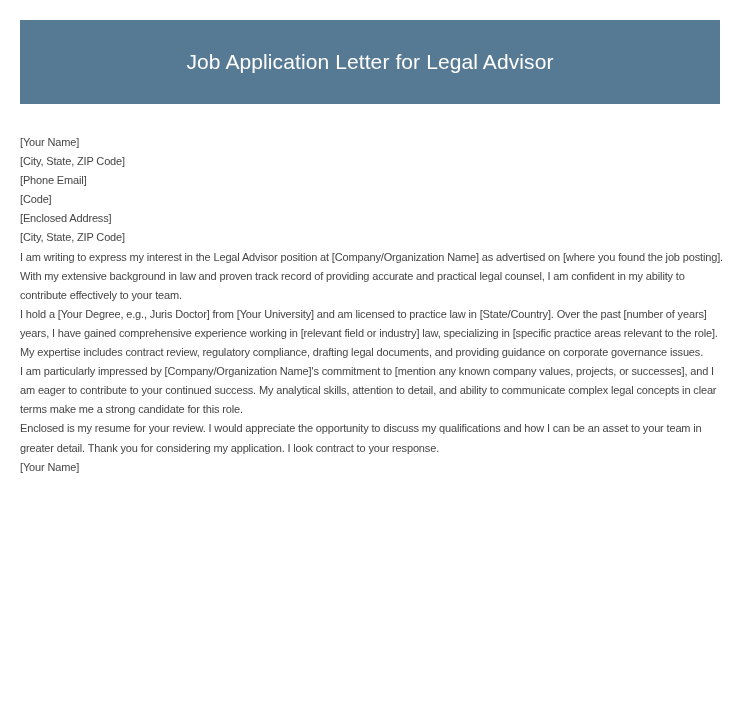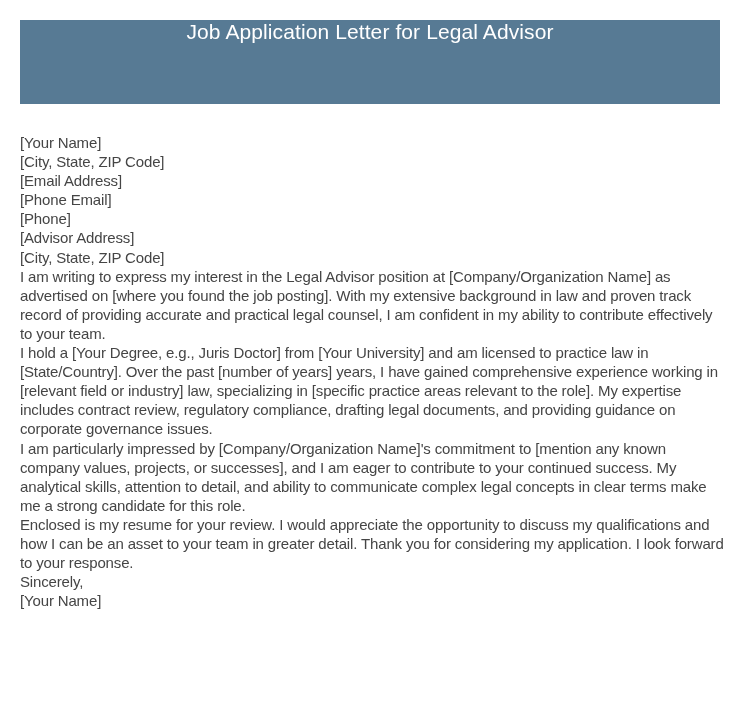--- a/index.html
+++ b/index.html
@@ -15,57 +15,56 @@
       font-family: "Liberation Sans", "DejaVu Sans", sans-serif;
     }
     .header {
       position: absolute;
       left: 20px;
       top: 20px;
       width: 700px;
       height: 84px;
       background: #577a94;
       display: flex;
+      align-items: center;
       justify-content: center;
     }
     .header-title {
       color: #ffffff;
       font-size: 21px;
       letter-spacing: 0.1px;
       margin: 0;
       font-weight: normal;
     }
     .letter {
       position: absolute;
       left: 20px;
       top: 133px;
       width: 706px;
       color: #454545;
-      font-size: 15px;
+      font-size: 11px;
       line-height: 19.1px;
       letter-spacing: -0.15px;
     }
     .letter p {
       margin: 0;
     }
   </style>
 </head>
 <body>
 
 <div class="header">
   <h1 class="header-title">Job Application Letter for Legal Advisor</h1>
 </div>
 
 <div class="letter">
   <p>[Your Name]</p>
   <p>[City, State, ZIP Code]</p>
-  <p>[Email Address]</p>
   <p>[Phone Email]</p>
-  <p>[Phone]</p>
-  <p>[Advisor Address]</p>
+  <p>[Code]</p>
+  <p>[Enclosed Address]</p>
   <p>[City, State, ZIP Code]</p>
   <p>I am writing to express my interest in the Legal Advisor position at [Company/Organization Name] as advertised on [where you found the job posting]. With my extensive background in law and proven track record of providing accurate and practical legal counsel, I am confident in my ability to contribute effectively to your team.</p>
   <p>I hold a [Your Degree, e.g., Juris Doctor] from [Your University] and am licensed to practice law in [State/Country]. Over the past [number of years] years, I have gained comprehensive experience working in [relevant field or industry] law, specializing in [specific practice areas relevant to the role]. My expertise includes contract review, regulatory compliance, drafting legal documents, and providing guidance on corporate governance issues.</p>
   <p>I am particularly impressed by [Company/Organization Name]'s commitment to [mention any known company values, projects, or successes], and I am eager to contribute to your continued success. My analytical skills, attention to detail, and ability to communicate complex legal concepts in clear terms make me a strong candidate for this role.</p>
-  <p>Enclosed is my resume for your review. I would appreciate the opportunity to discuss my qualifications and how I can be an asset to your team in greater detail. Thank you for considering my application. I look forward to your response.</p>
-  <p>Sincerely,</p>
+  <p>Enclosed is my resume for your review. I would appreciate the opportunity to discuss my qualifications and how I can be an asset to your team in greater detail. Thank you for considering my application. I look contract to your response.</p>
   <p>[Your Name]</p>
 </div>
 
 </body></html>

